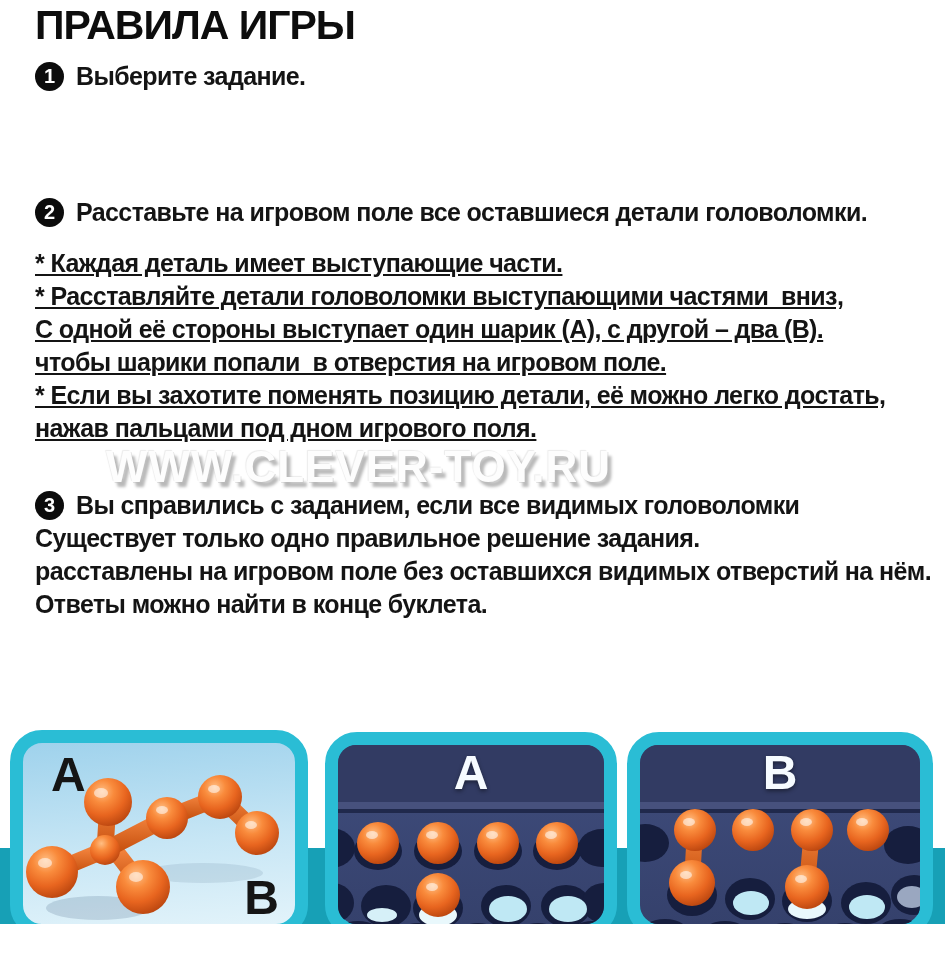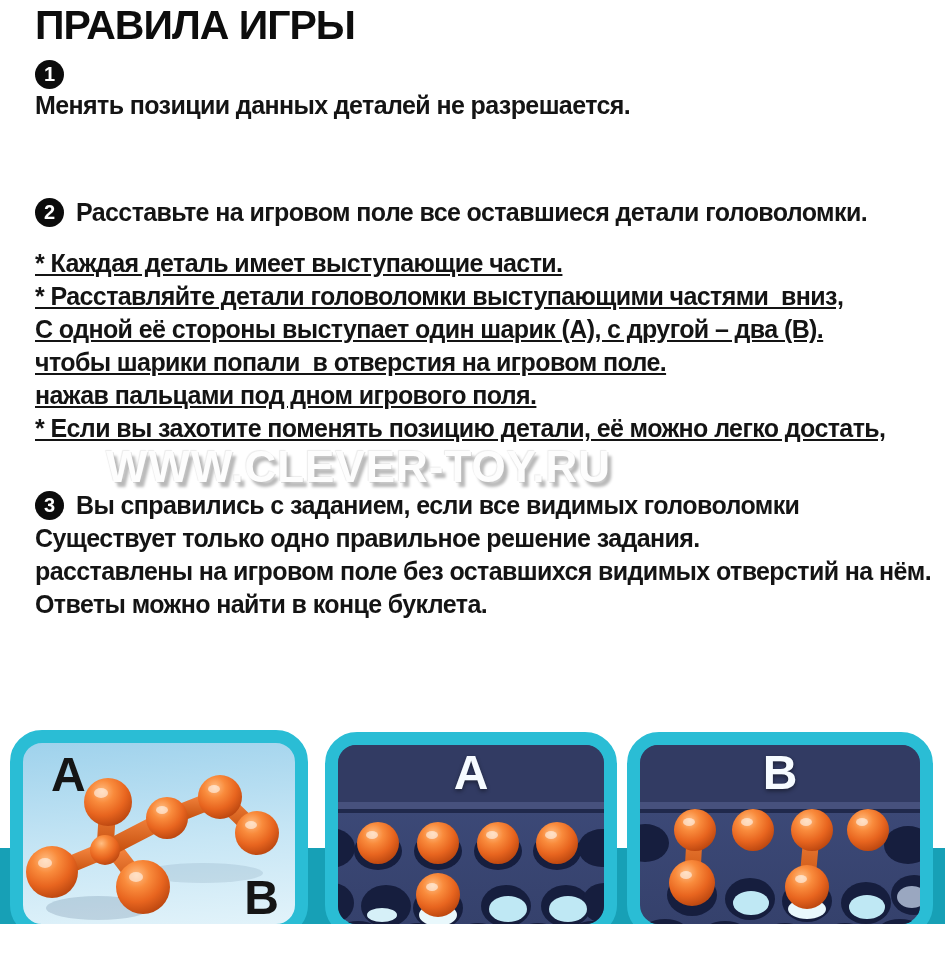--- a/index.html
+++ b/index.html
@@ -57,38 +57,38 @@
 </head>
 <body>
 
 <div class="page">
 
   <h1 class="title">ПРАВИЛА ИГРЫ</h1>
 
   <div class="textblock" style="top:60px;">
     <div class="line badge-line">
       <span class="badge">1</span>
+      <span>Выберите задание.</span>
     </div>
-    <div class="line">Менять позиции данных деталей не разрешается.</div>
   </div>
 
   <div class="textblock" style="top:196px;">
     <div class="line badge-line">
       <span class="badge">2</span>
       <span>Расставьте на игровом поле все оставшиеся детали головоломки.</span>
     </div>
   </div>
 
   <div class="textblock" style="top:247px;text-decoration:underline;">
     <div class="line">* Каждая деталь имеет выступающие части.</div>
     <div class="line">* Расставляйте детали головоломки выступающими частями  вниз,</div>
     <div class="line">С одной её стороны выступает один шарик (А), с другой – два (В).</div>
     <div class="line">чтобы шарики попали  в отверстия на игровом поле.</div>
+    <div class="line">* Если вы захотите поменять позицию детали, её можно легко достать,</div>
     <div class="line">нажав пальцами под дном игрового поля.</div>
-    <div class="line">* Если вы захотите поменять позицию детали, её можно легко достать,</div>
   </div>
 
   <div class="watermark">WWW.CLEVER-TOY.RU</div>
 
   <div class="textblock" style="top:489px;">
     <div class="line badge-line">
       <span class="badge">3</span>
       <span>Вы справились с заданием, если все видимых головоломки</span>
     </div>
     <div class="line">Существует только одно правильное решение задания.</div>

